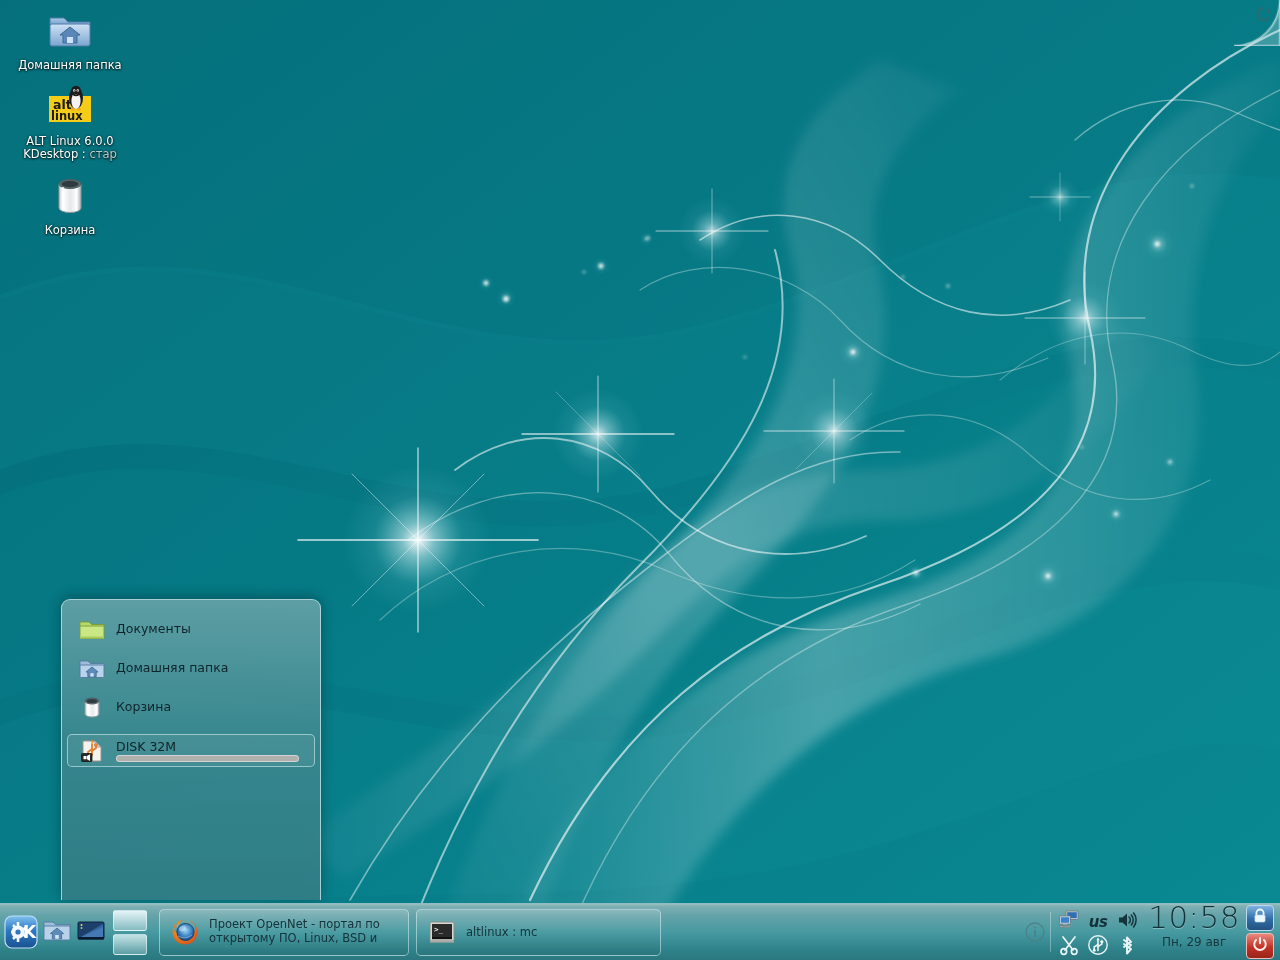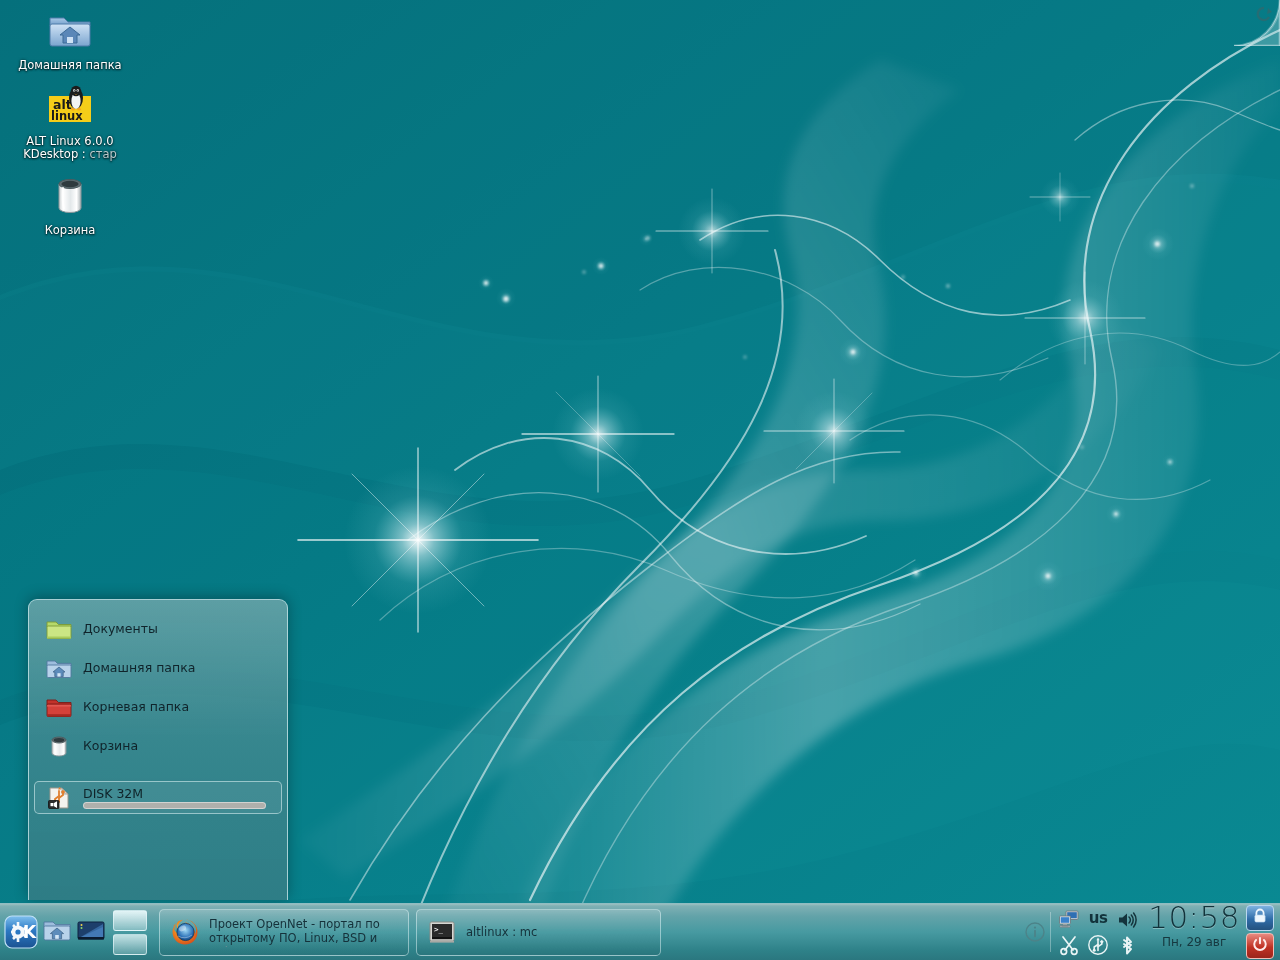--- a/index.html
+++ b/index.html
@@ -26,21 +26,21 @@
   .desk-icon .lbl {
     margin-top:5px; font-size:11.5px; line-height:13px;
     color:#ffffff; text-align:center;
     text-shadow:0 1px 2px rgba(0,0,0,.85), 0 0 3px rgba(0,0,0,.6);
     max-width:122px; word-wrap:break-word;
   }
   .desk-icon .lbl .dim { color:#b9c9cc; }
 
   
   #popup {
-    position:absolute; left:28px; top:599px; width:260px; height:301px;
+    position:absolute; left:61px; top:599px; width:260px; height:301px;
     background:linear-gradient(180deg, rgba(86,150,155,.80) 0%, rgba(64,135,142,.80) 55%, rgba(55,125,133,.82) 100%);
     border:1px solid rgba(215,240,243,.72);
     border-bottom:none;
     border-radius:9px 9px 0 0;
     box-shadow:0 -2px 14px rgba(0,0,0,.30);
     z-index:30;
     overflow:hidden;
   }
   #popup::before{
     content:""; position:absolute; left:0; right:0; top:0; height:46%;
@@ -50,21 +50,21 @@
   .popup-list { position:relative; padding:9px 0 0 0; }
   .popup-row {
     display:flex; align-items:center; gap:11px;
     height:39px; padding:0 12px 0 11px; cursor:pointer;
     border:1px solid transparent; border-radius:5px;
     margin:0 5px;
   }
   .popup-row .pi { width:26px; height:26px; flex:0 0 26px; position:relative; }
   .popup-row .pl { font-size:12.5px; color:#10242b; white-space:nowrap; }
   .popup-row.device {
-    height:33px; margin-top:16px;
+    height:33px; margin-top:8px;
     border:1px solid rgba(225,245,248,.55);
     background:rgba(255,255,255,.07);
     align-items:center;
   }
   .dev-body { flex:1; display:flex; flex-direction:column; gap:2px; padding-right:3px; }
   .dev-name { font-size:12.5px; color:#0f2329; line-height:13px; }
   .bar-out {
     height:7px; border-radius:4px;
     background:#b0b0ac;
     border:1px solid rgba(255,255,255,.45);
@@ -126,21 +126,21 @@
   }
   .task .ttxt .fade { color:#6a8e96; }
 
   #tray { display:flex; align-items:center; flex:0 0 auto; padding-right:2px; }
   #tray-arrow { width:26px; height:26px; display:flex; align-items:center; justify-content:center; cursor:pointer; }
   .tray-sep { width:1px; height:40px; background:rgba(255,255,255,.32); margin:0 5px 0 2px; }
   #tray-grid {
     display:grid; grid-template-columns:repeat(3,26px); grid-auto-rows:24px;
     align-items:center; justify-items:center; gap:1px 3px;
   }
-  .tr { width:22px; height:22px; display:flex; align-items:flex-start; justify-content:center; cursor:pointer; position:relative; }
+  .tr { width:22px; height:22px; display:flex; align-items:flex-end; justify-content:center; cursor:pointer; position:relative;font-style:italic; }
   .kbd-layout { font-size:15px; font-weight:bold; color:#12333b; letter-spacing:-.3px; }
 
   #clock {
     display:flex; flex-direction:column; align-items:center; justify-content:center;
     margin:0 6px 12px 8px; cursor:pointer; flex:0 0 auto;
   }
   #clock .time {
     font-size:31px; line-height:31px; color:#11333b; font-weight:300;
     text-shadow:0 1px 0 rgba(255,255,255,.30);
     letter-spacing:.5px;
@@ -396,31 +396,20 @@
           <path d="M1,6 h8 l2.4,2.4 h13.6 v3 H1 Z" fill="#9ebddd" stroke="#51789f" stroke-width=".9"></path>
           <rect x="1" y="10" width="24" height="12.5" rx="1.2" fill="#b8d2ea" stroke="#51789f" stroke-width=".9"></rect>
           <path d="M13,12 l6,5 h-1.8 v4.6 h-8.4 v-4.6 h-1.8 Z" fill="#5d8cbb" stroke="#41678d" stroke-width=".8"></path>
           <rect x="11.4" y="18.2" width="3.2" height="3.4" fill="#d4e6f6"></rect>
         </svg>
       </span>
       <span class="pl">Домашняя папка</span>
     </div>
 
 
-    <div class="popup-row">
-      <span class="pi">
-        <svg viewBox="0 0 26 26" width="26" height="26">
-          <path d="M1,6 h9 l2.5,2.5 h12.5 v3 H1 Z" fill="#c2322a" stroke="#7d1c17" stroke-width=".9"></path>
-          <rect x="1" y="10" width="24" height="12.5" rx="1.2" fill="#d4413a" stroke="#7d1c17" stroke-width=".9"></rect>
-          <rect x="1" y="20.2" width="24" height="2.3" fill="#a52a23"></rect>
-          <rect x="1" y="11" width="24" height="1.6" fill="#e8625b" opacity=".7"></rect>
-        </svg>
-      </span>
-      <span class="pl">Корневая папка</span>
-    </div>
 
     <div class="popup-row">
       <span class="pi">
         <svg viewBox="0 0 26 26" width="26" height="26">
           <defs>
               <linearGradient id="tc2" x1="0" y1="0" x2="1" y2="0">
             <stop offset="0%" stop-color="#c7cdcf"></stop>
                 <stop offset="20%" stop-color="#ffffff"></stop>
             <stop offset="55%" stop-color="#e6eaec"></stop>
                 <stop offset="85%" stop-color="#ffffff"></stop>

